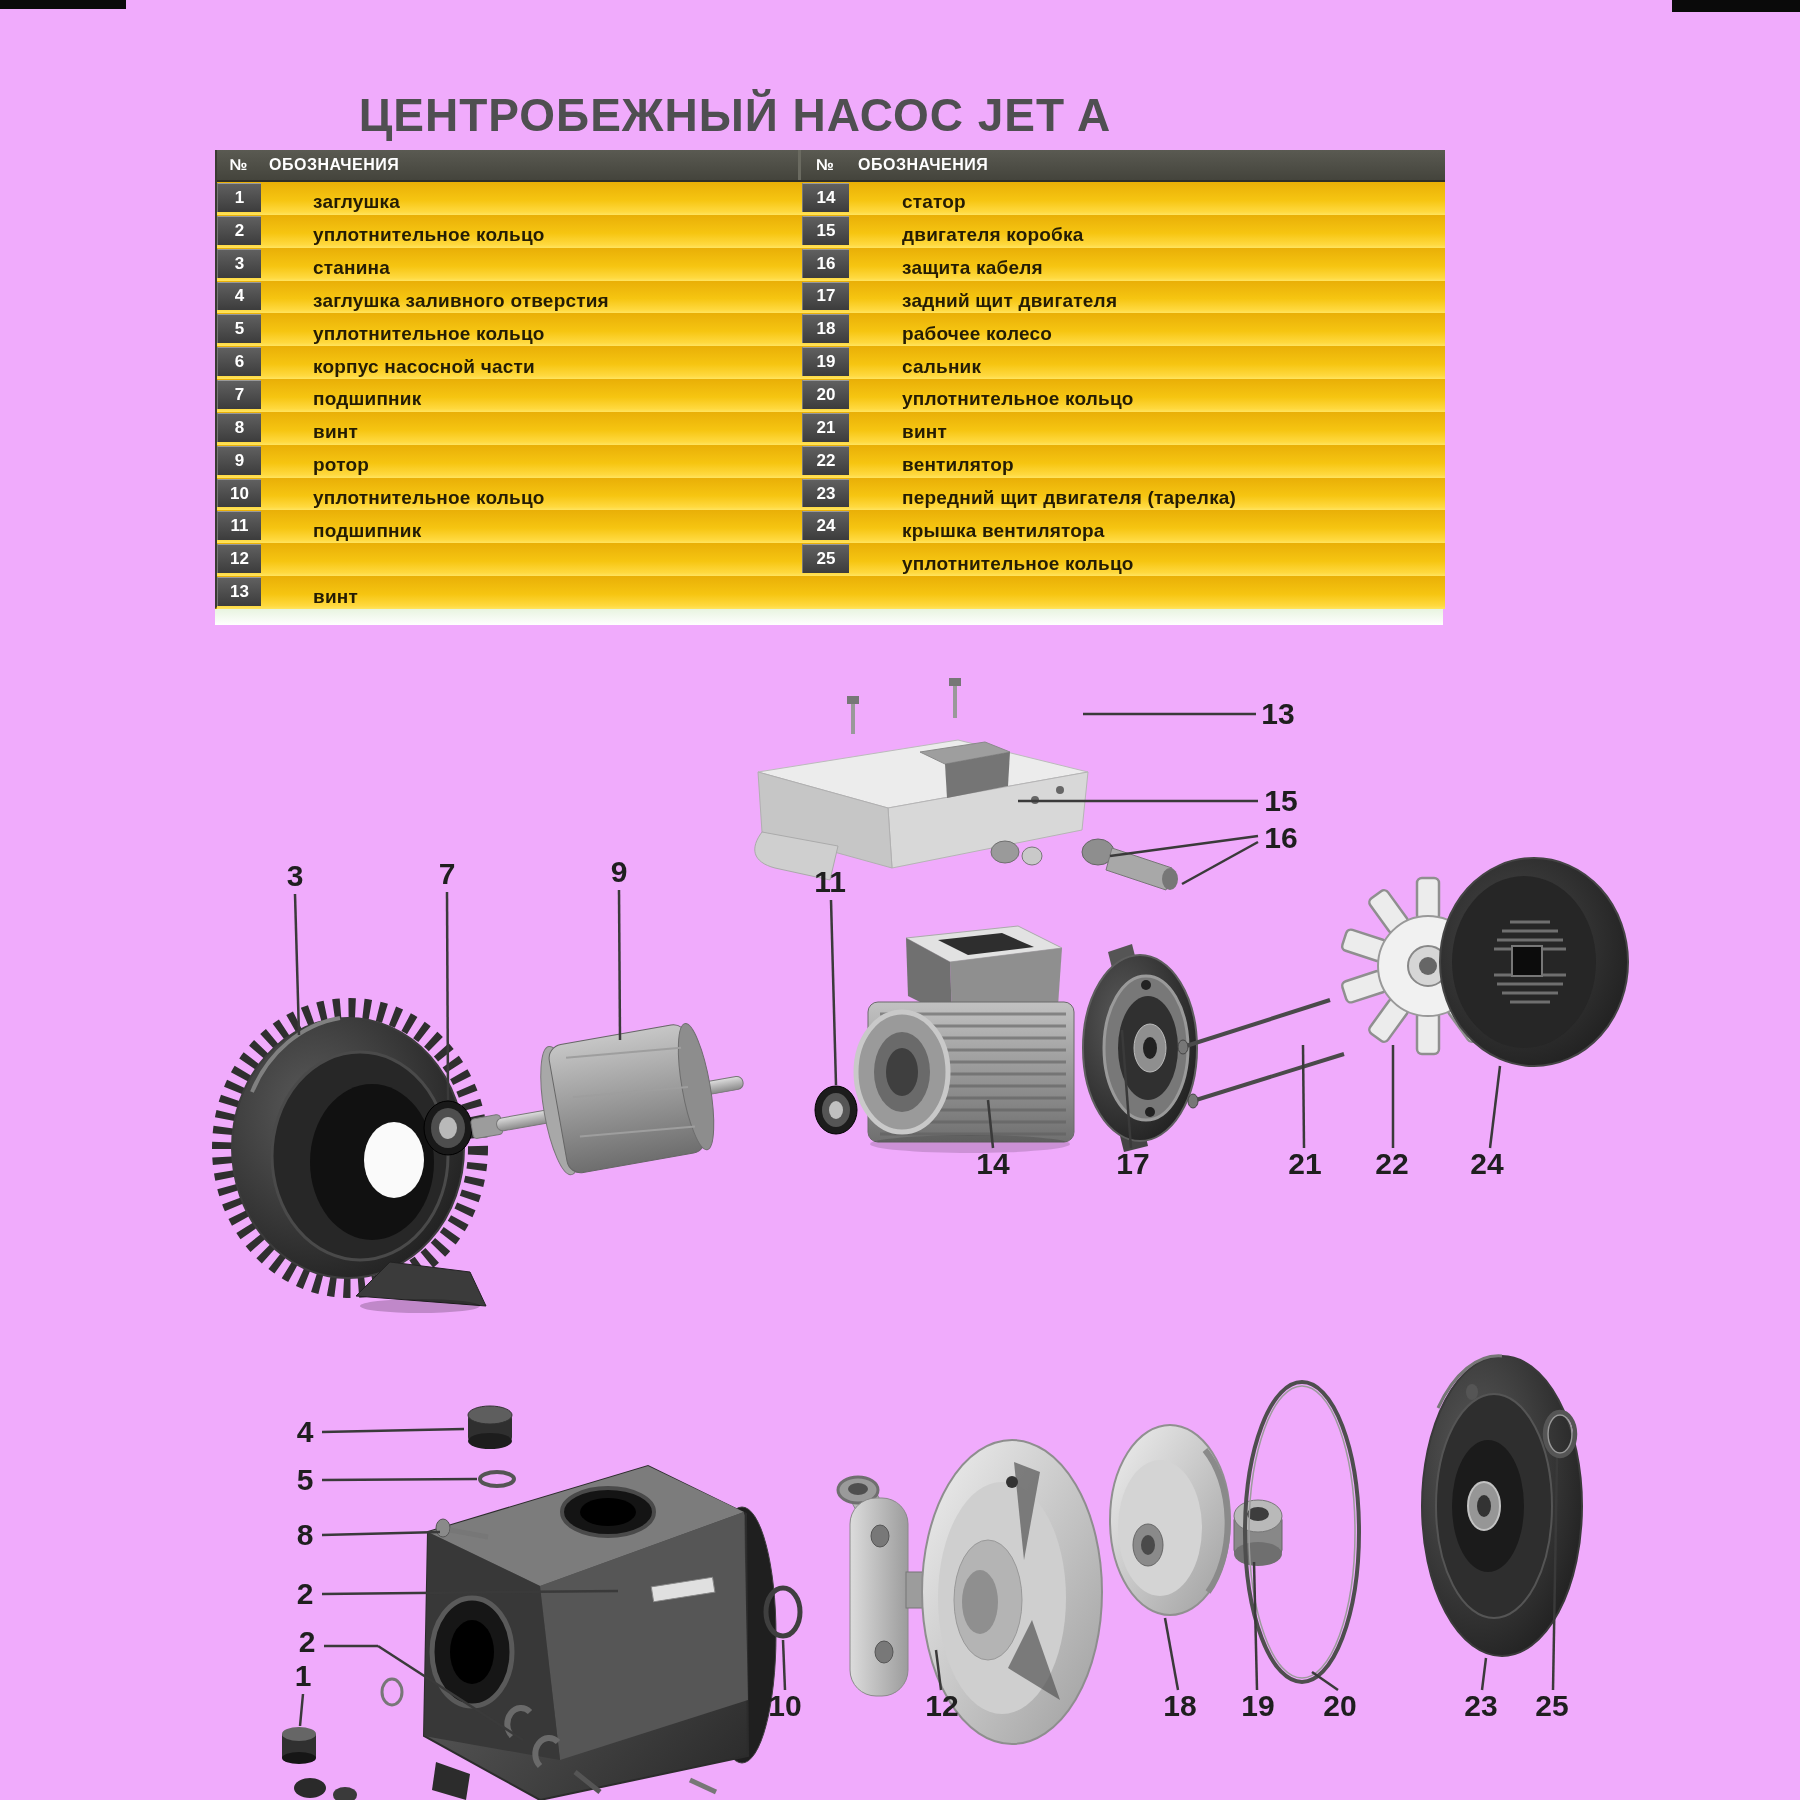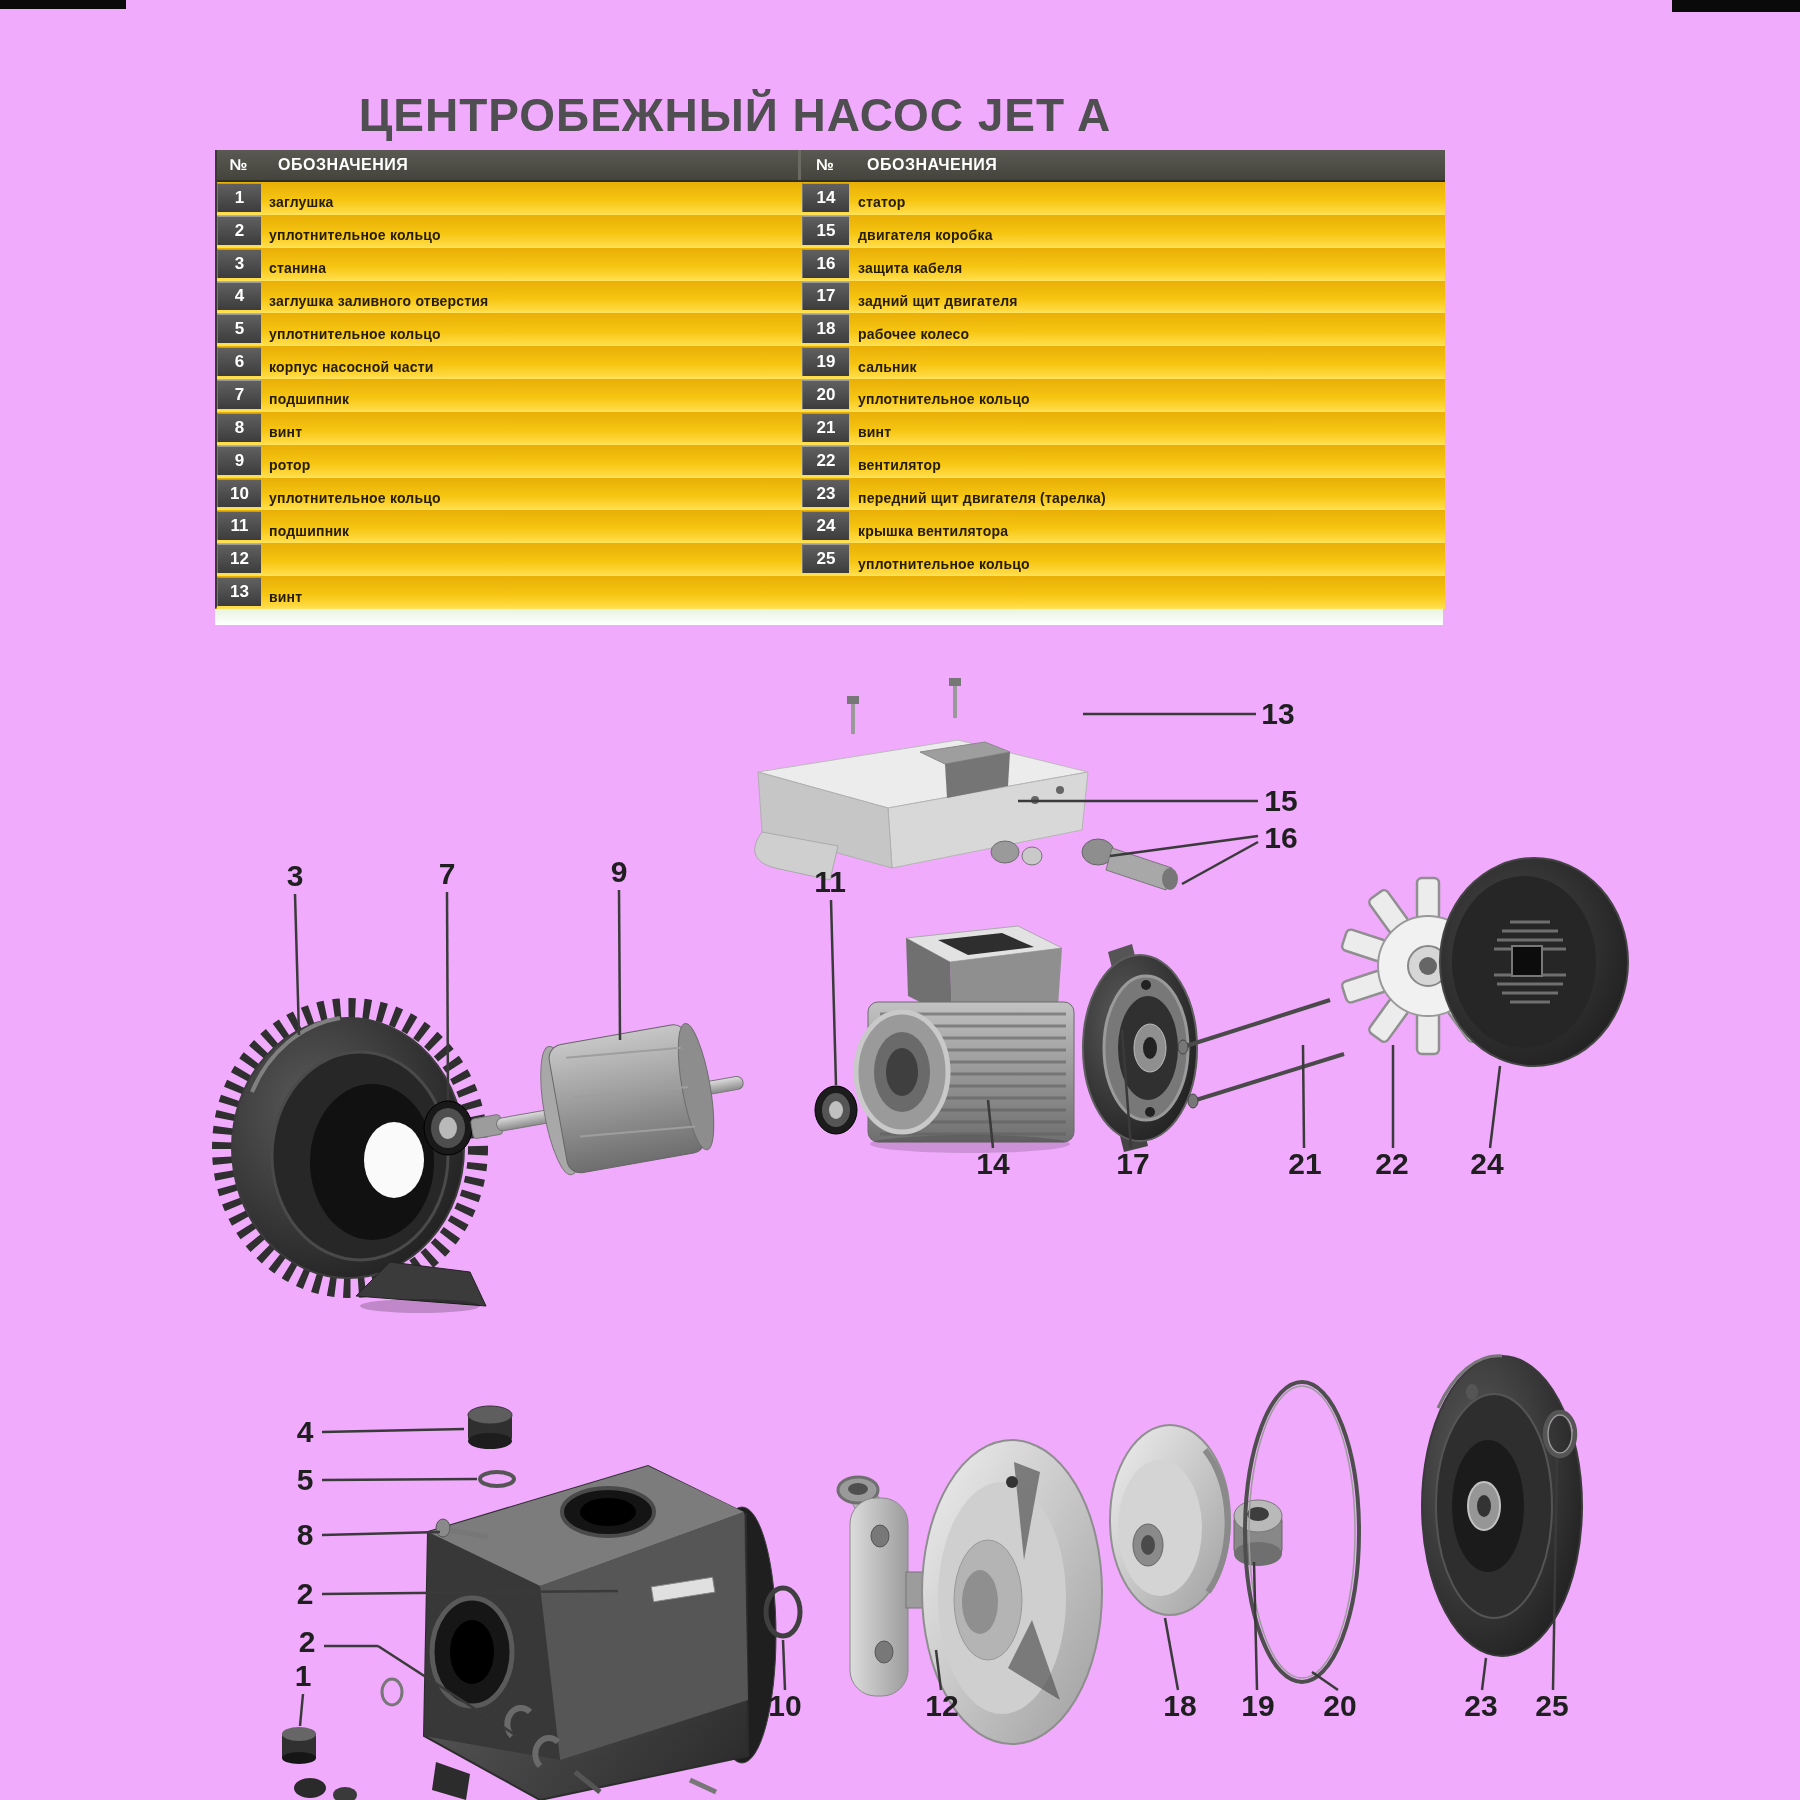--- a/index.html
+++ b/index.html
@@ -9,30 +9,30 @@
   .page-title{position:absolute;left:735px;top:88px;transform:translateX(-50%);
     font-size:46px;font-weight:700;letter-spacing:1px;color:#4f4f51;white-space:nowrap;}
   
   .table-wrap{position:absolute;left:215px;top:150px;width:1228px;height:457px;
     border-left:2px solid #3a3a32;border-bottom:2px solid #c79b00;}
   .thead{position:relative;height:30px;background:linear-gradient(180deg,#5a5a52,#44443c);
     border-bottom:2px solid #2e2e28;}
   .thead .hnum{position:absolute;top:0;height:30px;display:flex;align-items:center;justify-content:center;
     color:#ffffff;font-weight:700;font-size:16px;}
   .thead .hname{position:absolute;top:0;height:30px;display:flex;align-items:center;
-    color:#ffffff;font-weight:700;font-size:16px;letter-spacing:.5px;margin-left:9px;}
+    color:#ffffff;font-weight:700;font-size:16px;letter-spacing:.5px;}
   .hseam{position:absolute;left:581px;top:0;width:3px;height:30px;background:#6a6a60;}
   .tbody{position:relative;}
   .trow{position:relative;height:32.85px;
     background:linear-gradient(180deg,#e9af07 0%,#f6c511 55%,#ffd93f 90%,#ffe45f 100%);}
   .cell-num{position:absolute;top:1px;bottom:3px;display:flex;align-items:center;justify-content:center;
     background:linear-gradient(180deg,#606060,#3c3c3c);border-top:1px solid #9a9a9a;border-left:1px solid #777;
     color:#ffffff;font-weight:700;font-size:17px;}
   .cell-name{position:absolute;top:8px;bottom:0;display:flex;align-items:center;
-    color:#241c04;font-weight:700;font-size:14px;letter-spacing:.2px;}
+    color:#241c04;font-weight:700;font-size:19px;letter-spacing:.2px;margin-left:44px;}
   .num-l{left:0;width:43px;}   .name-l{left:52px;right:648px;}
   .num-r{left:585px;width:46px;} .name-r{left:641px;right:6px;}
   .table-after{position:absolute;left:215px;top:609px;width:1228px;height:16px;
     background:linear-gradient(180deg,#e8f4e0,#ffffff);}
   
   .diagram-svg{position:absolute;left:0;top:600px;width:1800px;height:1200px;}
   .leader{stroke:#3a3a3a;stroke-width:2.5;}
   .callout-layer{position:absolute;left:0;top:0;width:1800px;height:1800px;pointer-events:none;}
   .callout{position:absolute;transform:translate(-50%,-50%);font-size:30px;font-weight:700;
     color:#1f1f1f;white-space:nowrap;}

